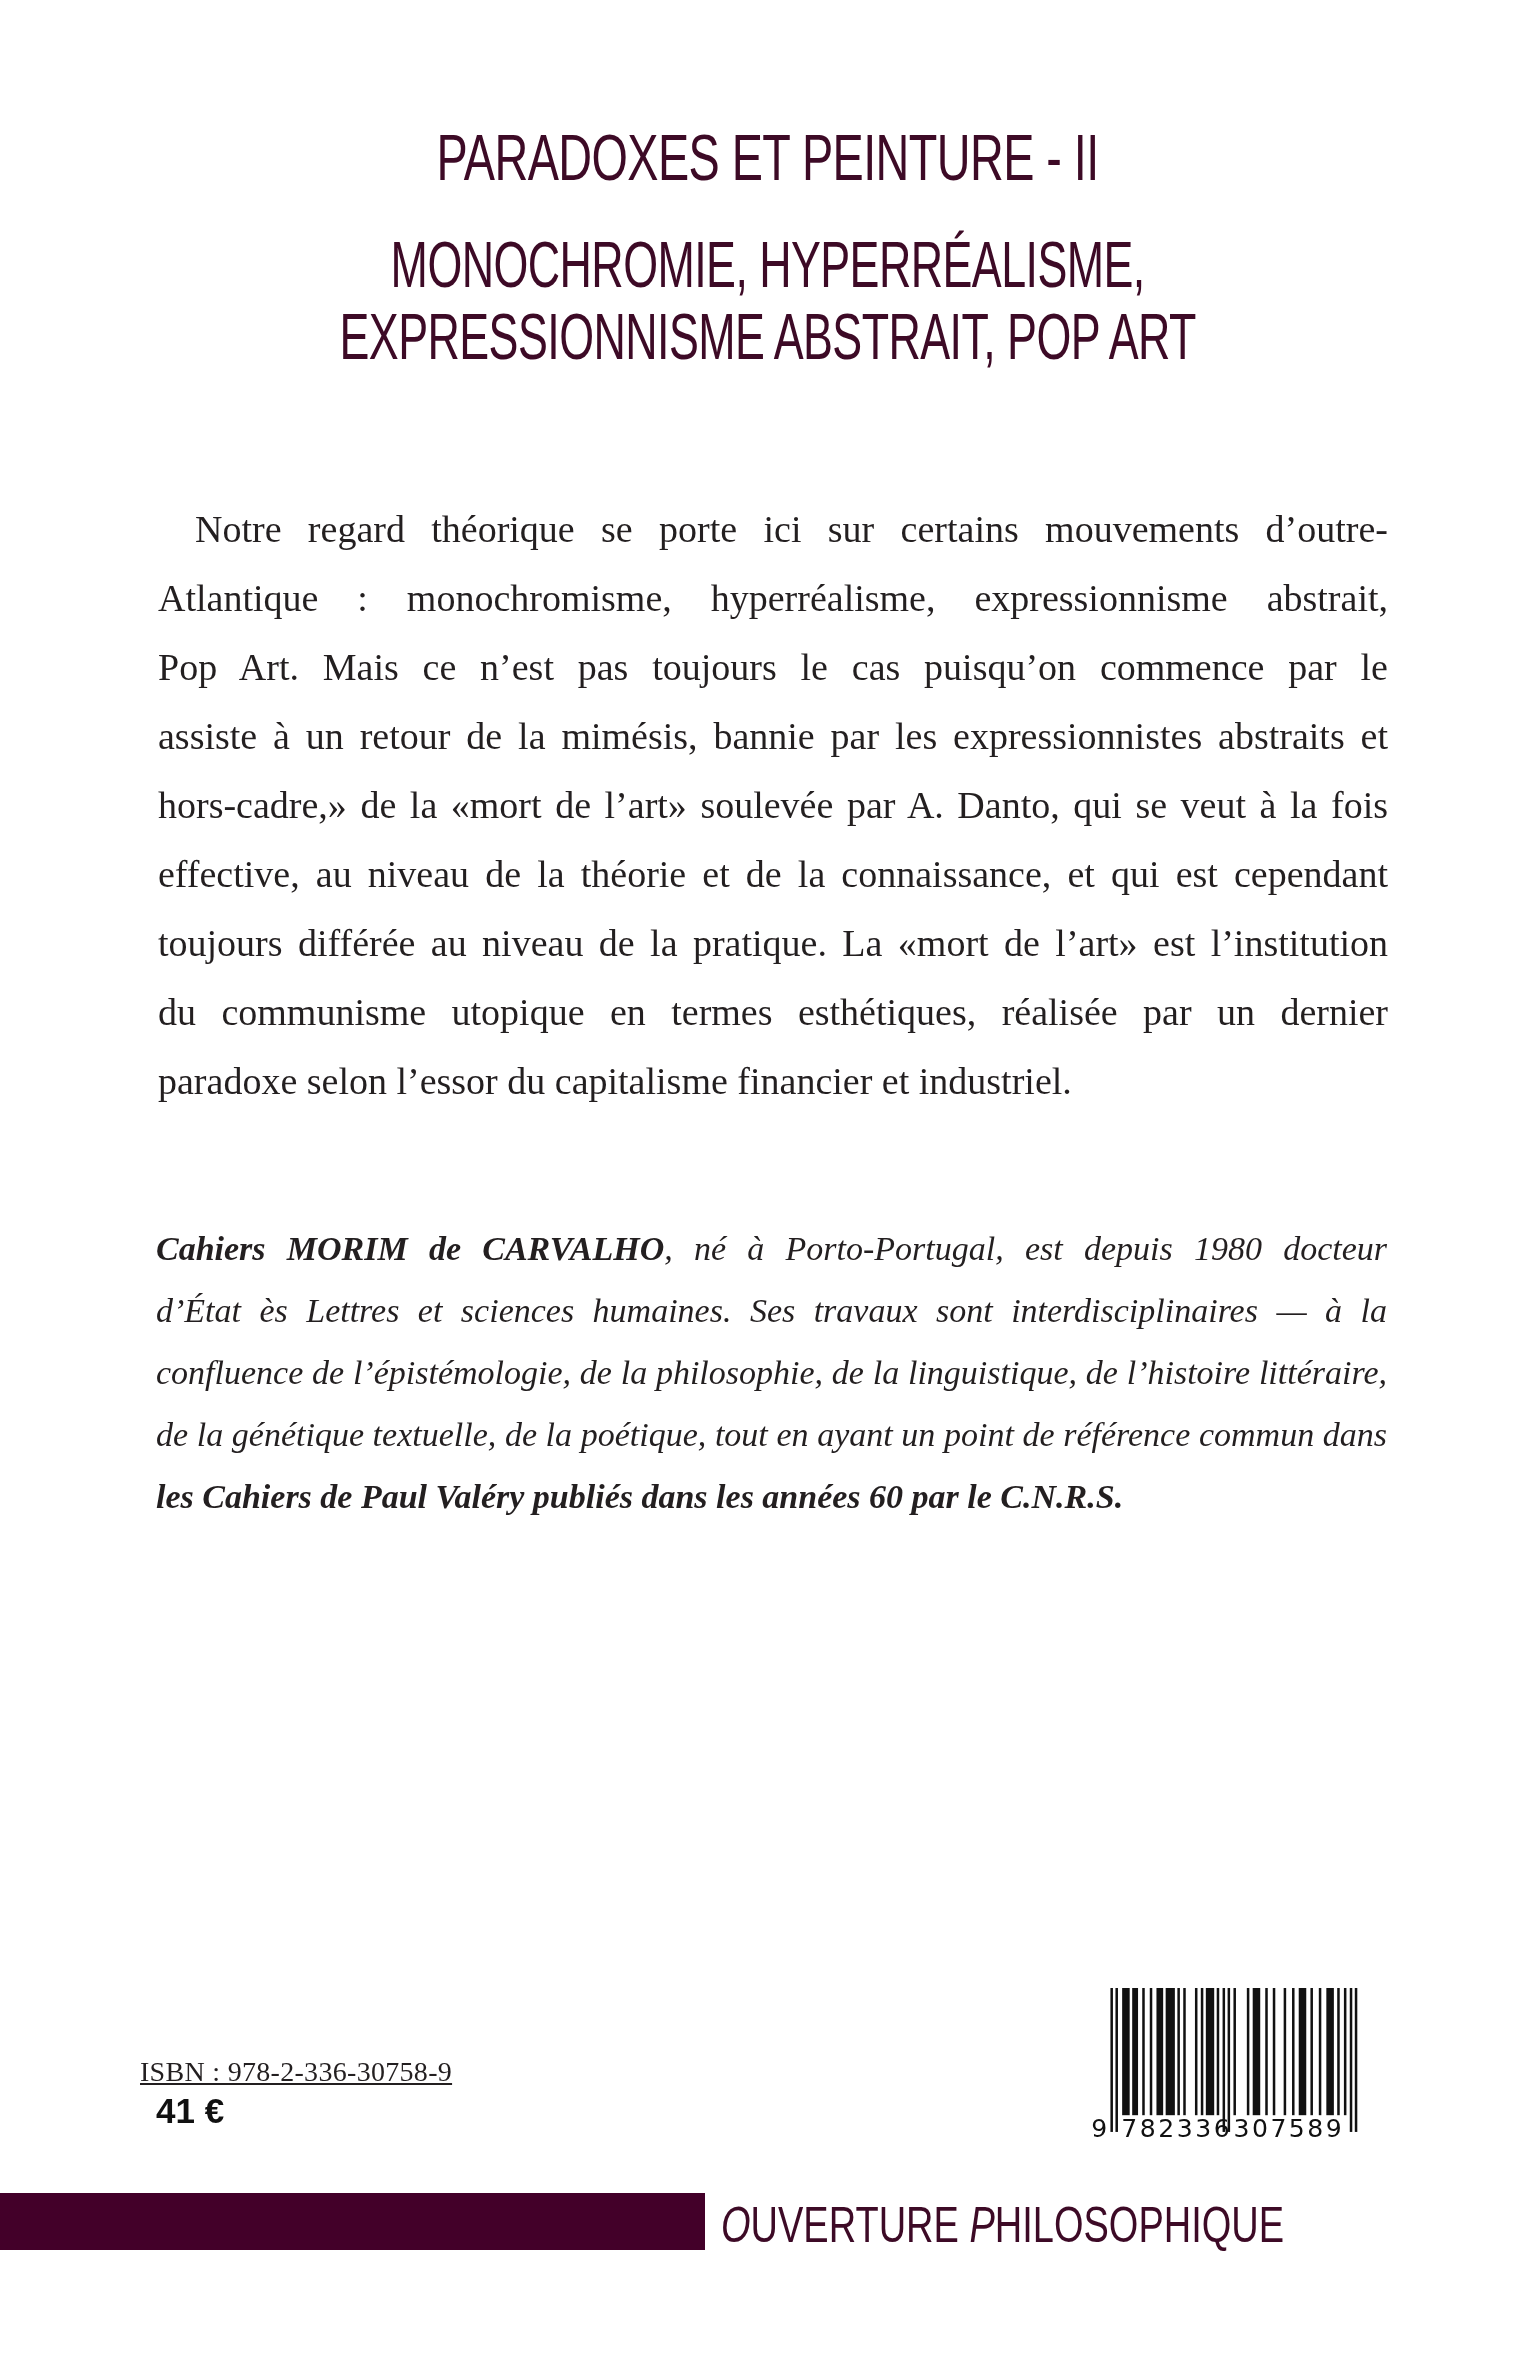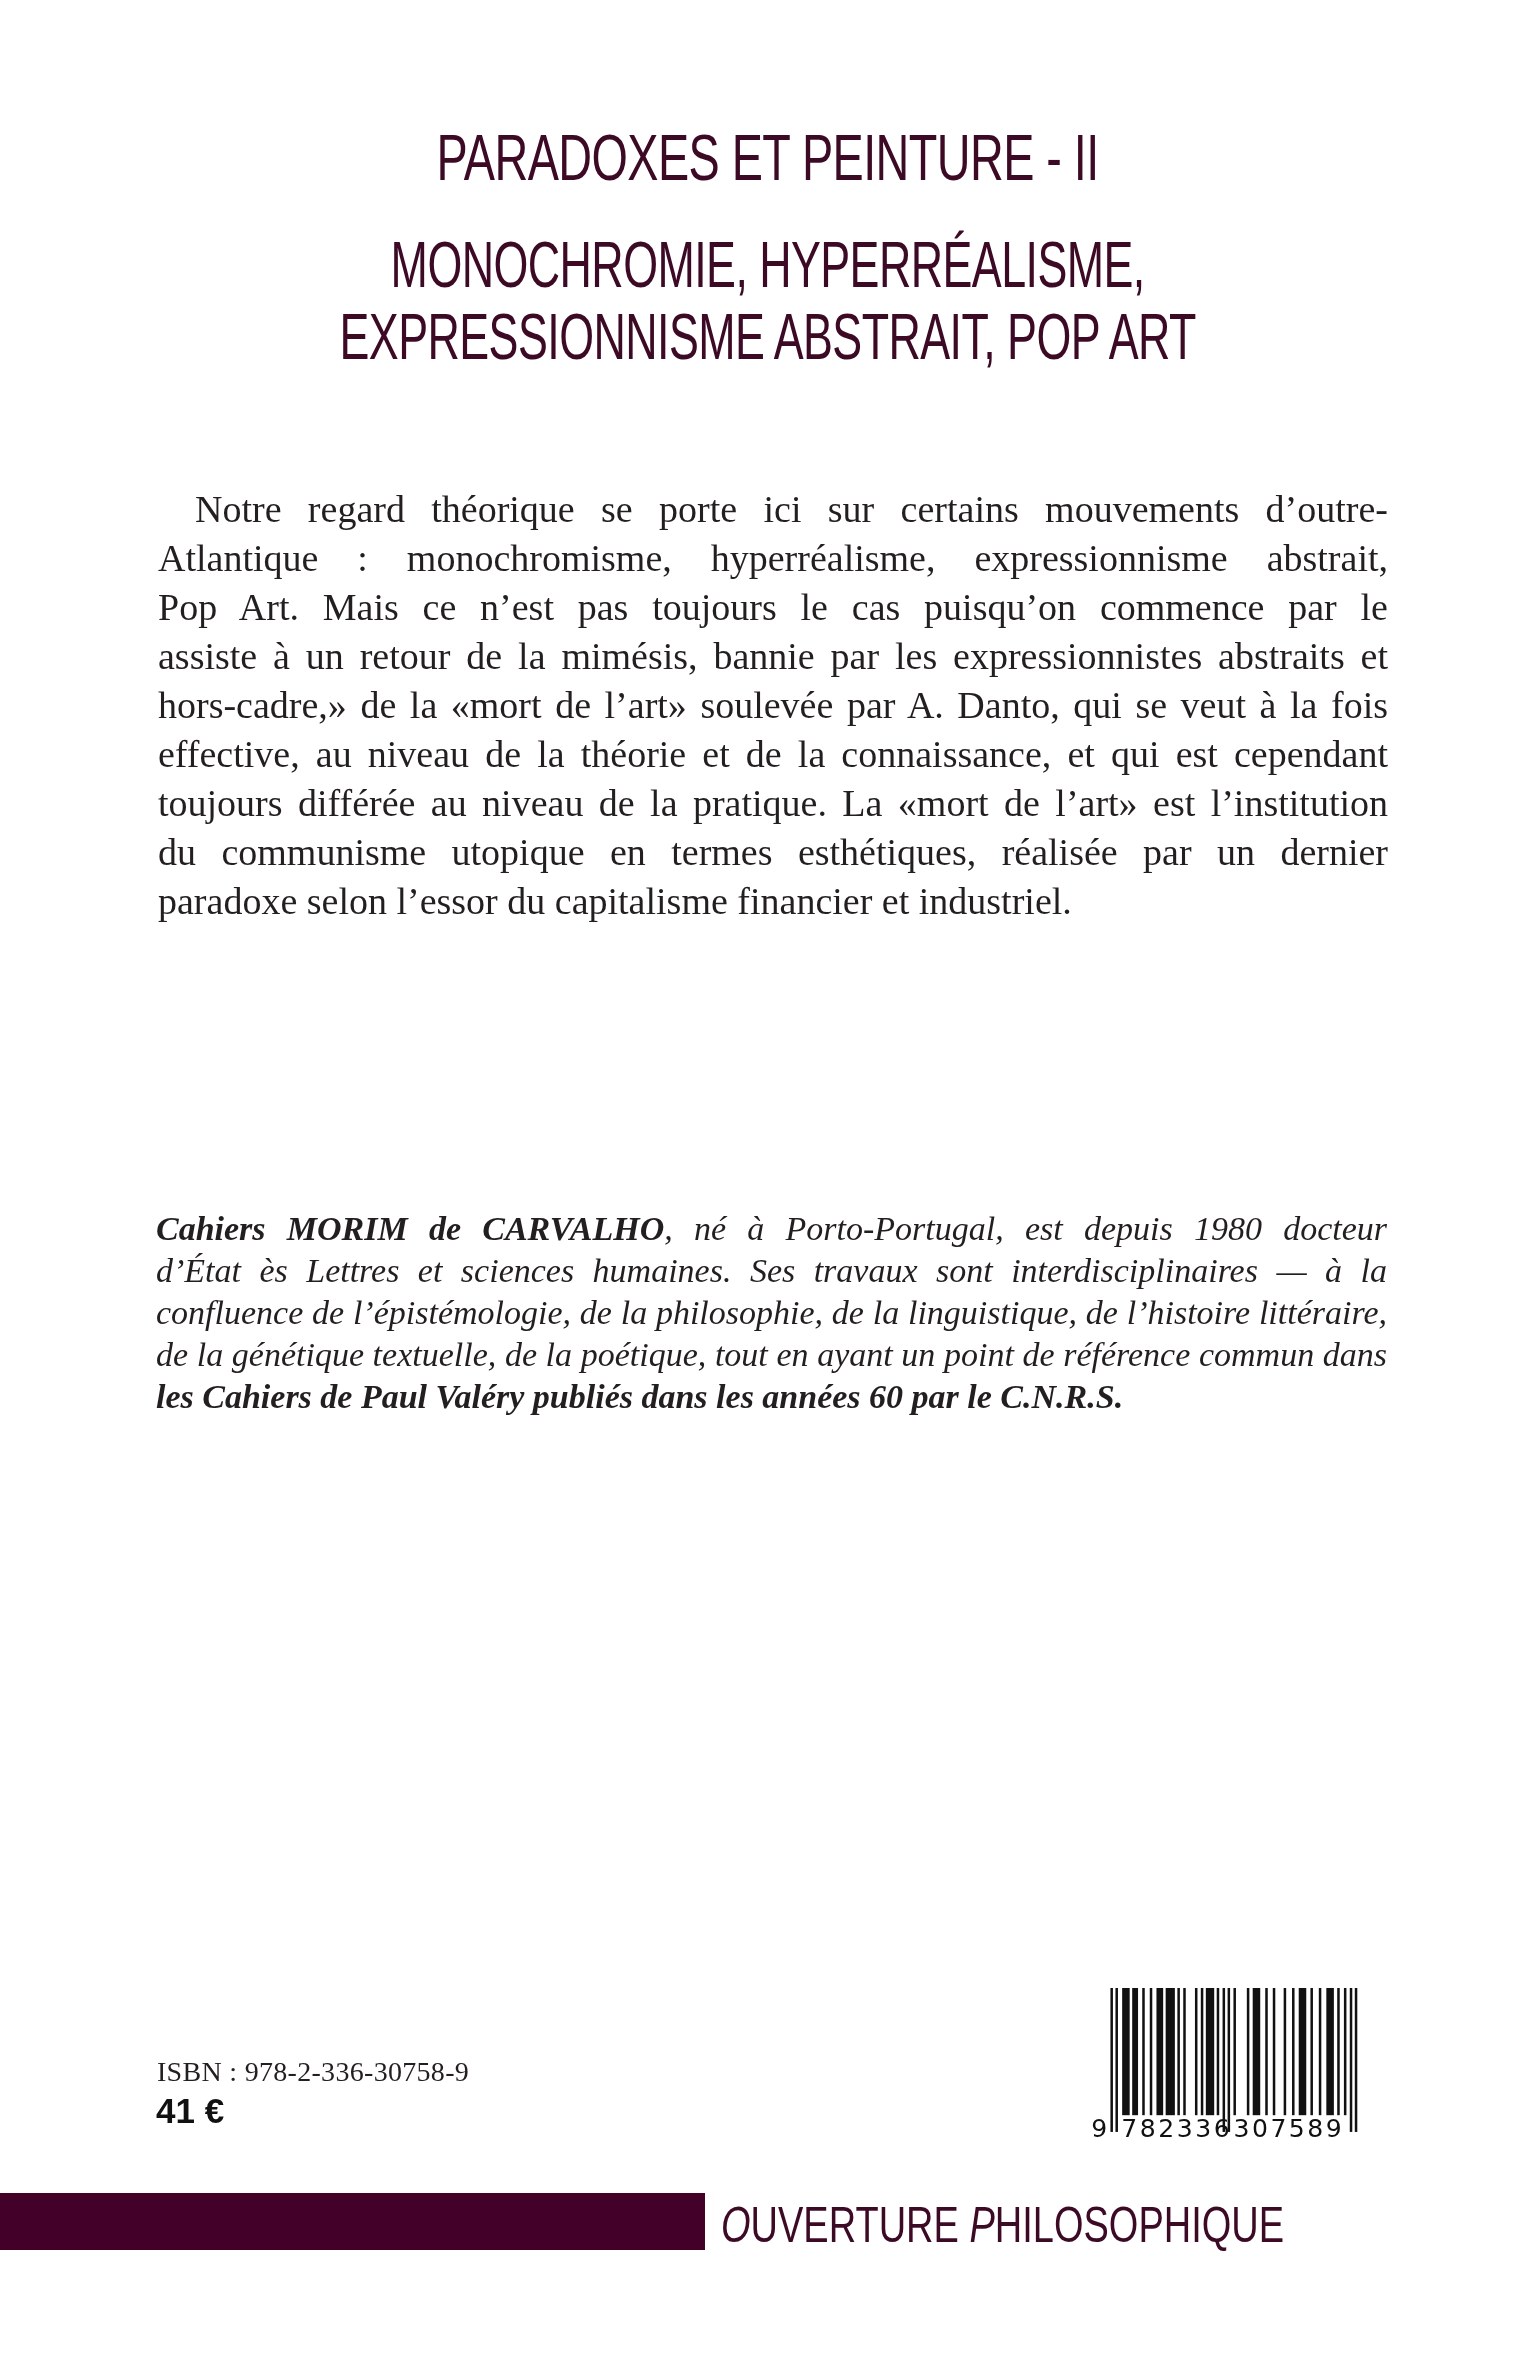--- a/index.html
+++ b/index.html
@@ -56,20 +56,21 @@
     font-size: 38px;
     line-height: 49px;
     text-align: justify;
     text-align-last: left;
   }
   .line {
     display: block;
     text-align: justify;
     text-align-last: justify;
     white-space: nowrap;
+    margin-top: 20px;
   }
   .line.last {
     text-align-last: left;
   }
   .line.first {
     padding-left: 37px;
   }
 
   .bio {
     position: absolute;
@@ -79,25 +80,26 @@
     font-size: 34px;
     line-height: 42px;
     font-style: italic;
   }
   .bio .line { text-align-last: justify; }
   .bio .line.last { text-align-last: left; font-weight: bold; }
   .bio b { font-weight: bold; }
 
   .isbn {
     position: absolute;
-    left: 157px;
+    left: 140px;
     top: 2057px;
     font-size: 28px;
     line-height: 30px;
     letter-spacing: 0.3px;
+    text-decoration: underline;
   }
   .price {
     position: absolute;
     left: 156px;
     top: 2091px;
     font-family: "Liberation Sans", "DejaVu Sans", sans-serif;
     font-size: 35px;
     line-height: 39px;
     color: #111;
     font-weight: bold;

